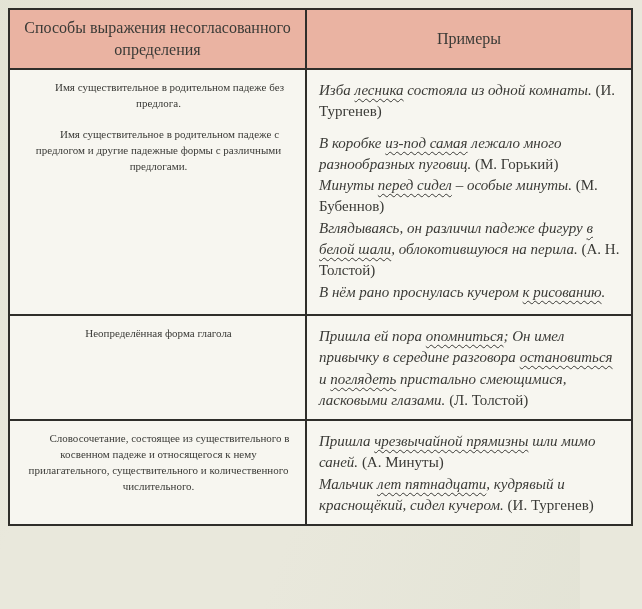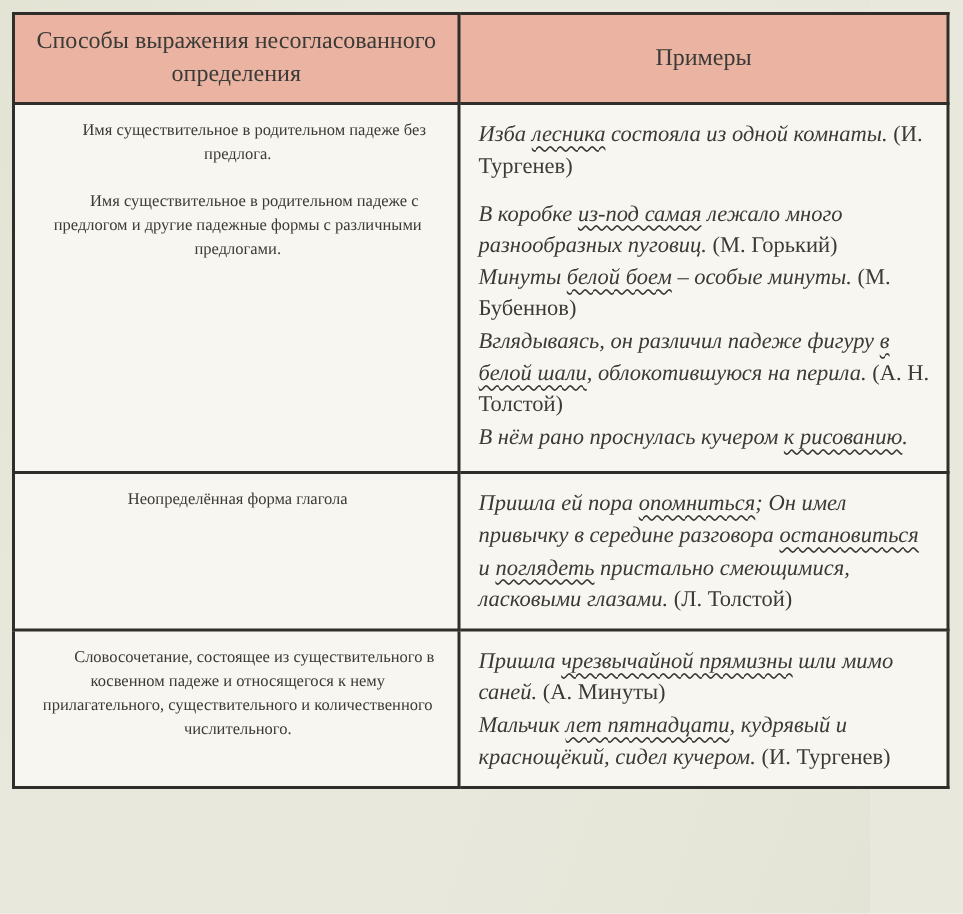--- a/index.html
+++ b/index.html
@@ -108,21 +108,21 @@
           <td class="method-cell">
             <p class="method-paragraph indent">Имя существительное в родительном падеже без предлога.</p>
             <p class="method-paragraph indent">Имя существительное в родительном падеже с предлогом и другие падежные формы с различными предлогами.</p>
           </td>
           <td class="examples-cell">
             <div class="example-group">
               <p class="example-paragraph"><span class="seg-plain">Изба </span><span class="seg-wavy">лесника</span><span class="seg-plain"> состояла из одной комнаты. </span><span class="seg-author">(И. Тургенев)</span></p>
             </div>
             <div class="example-group">
               <p class="example-paragraph"><span class="seg-plain">В коробке </span><span class="seg-wavy">из-под самая</span><span class="seg-plain"> лежало много разнообразных пуговиц. </span><span class="seg-author">(М. Горький)</span></p>
-              <p class="example-paragraph"><span class="seg-plain">Минуты </span><span class="seg-wavy">белой боем</span><span class="seg-plain"> – особые минуты. </span><span class="seg-author">(М. Бубеннов)</span></p>
+              <p class="example-paragraph"><span class="seg-plain">Минуты </span><span class="seg-wavy">перед сидел</span><span class="seg-plain"> – особые минуты. </span><span class="seg-author">(М. Бубеннов)</span></p>
               <p class="example-paragraph"><span class="seg-plain">Вглядываясь, он различил падеже фигуру </span><span class="seg-wavy">в белой шали</span><span class="seg-plain">, облокотившуюся на перила. </span><span class="seg-author">(А. Н. Толстой)</span></p>
               <p class="example-paragraph"><span class="seg-plain">В нём рано проснулась кучером </span><span class="seg-wavy">к рисованию</span><span class="seg-plain">.</span></p>
             </div>
           </td>
         </tr>
         <tr>
           <td class="method-cell">
             <p class="method-paragraph">Неопределённая форма глагола</p>
           </td>
           <td class="examples-cell">

